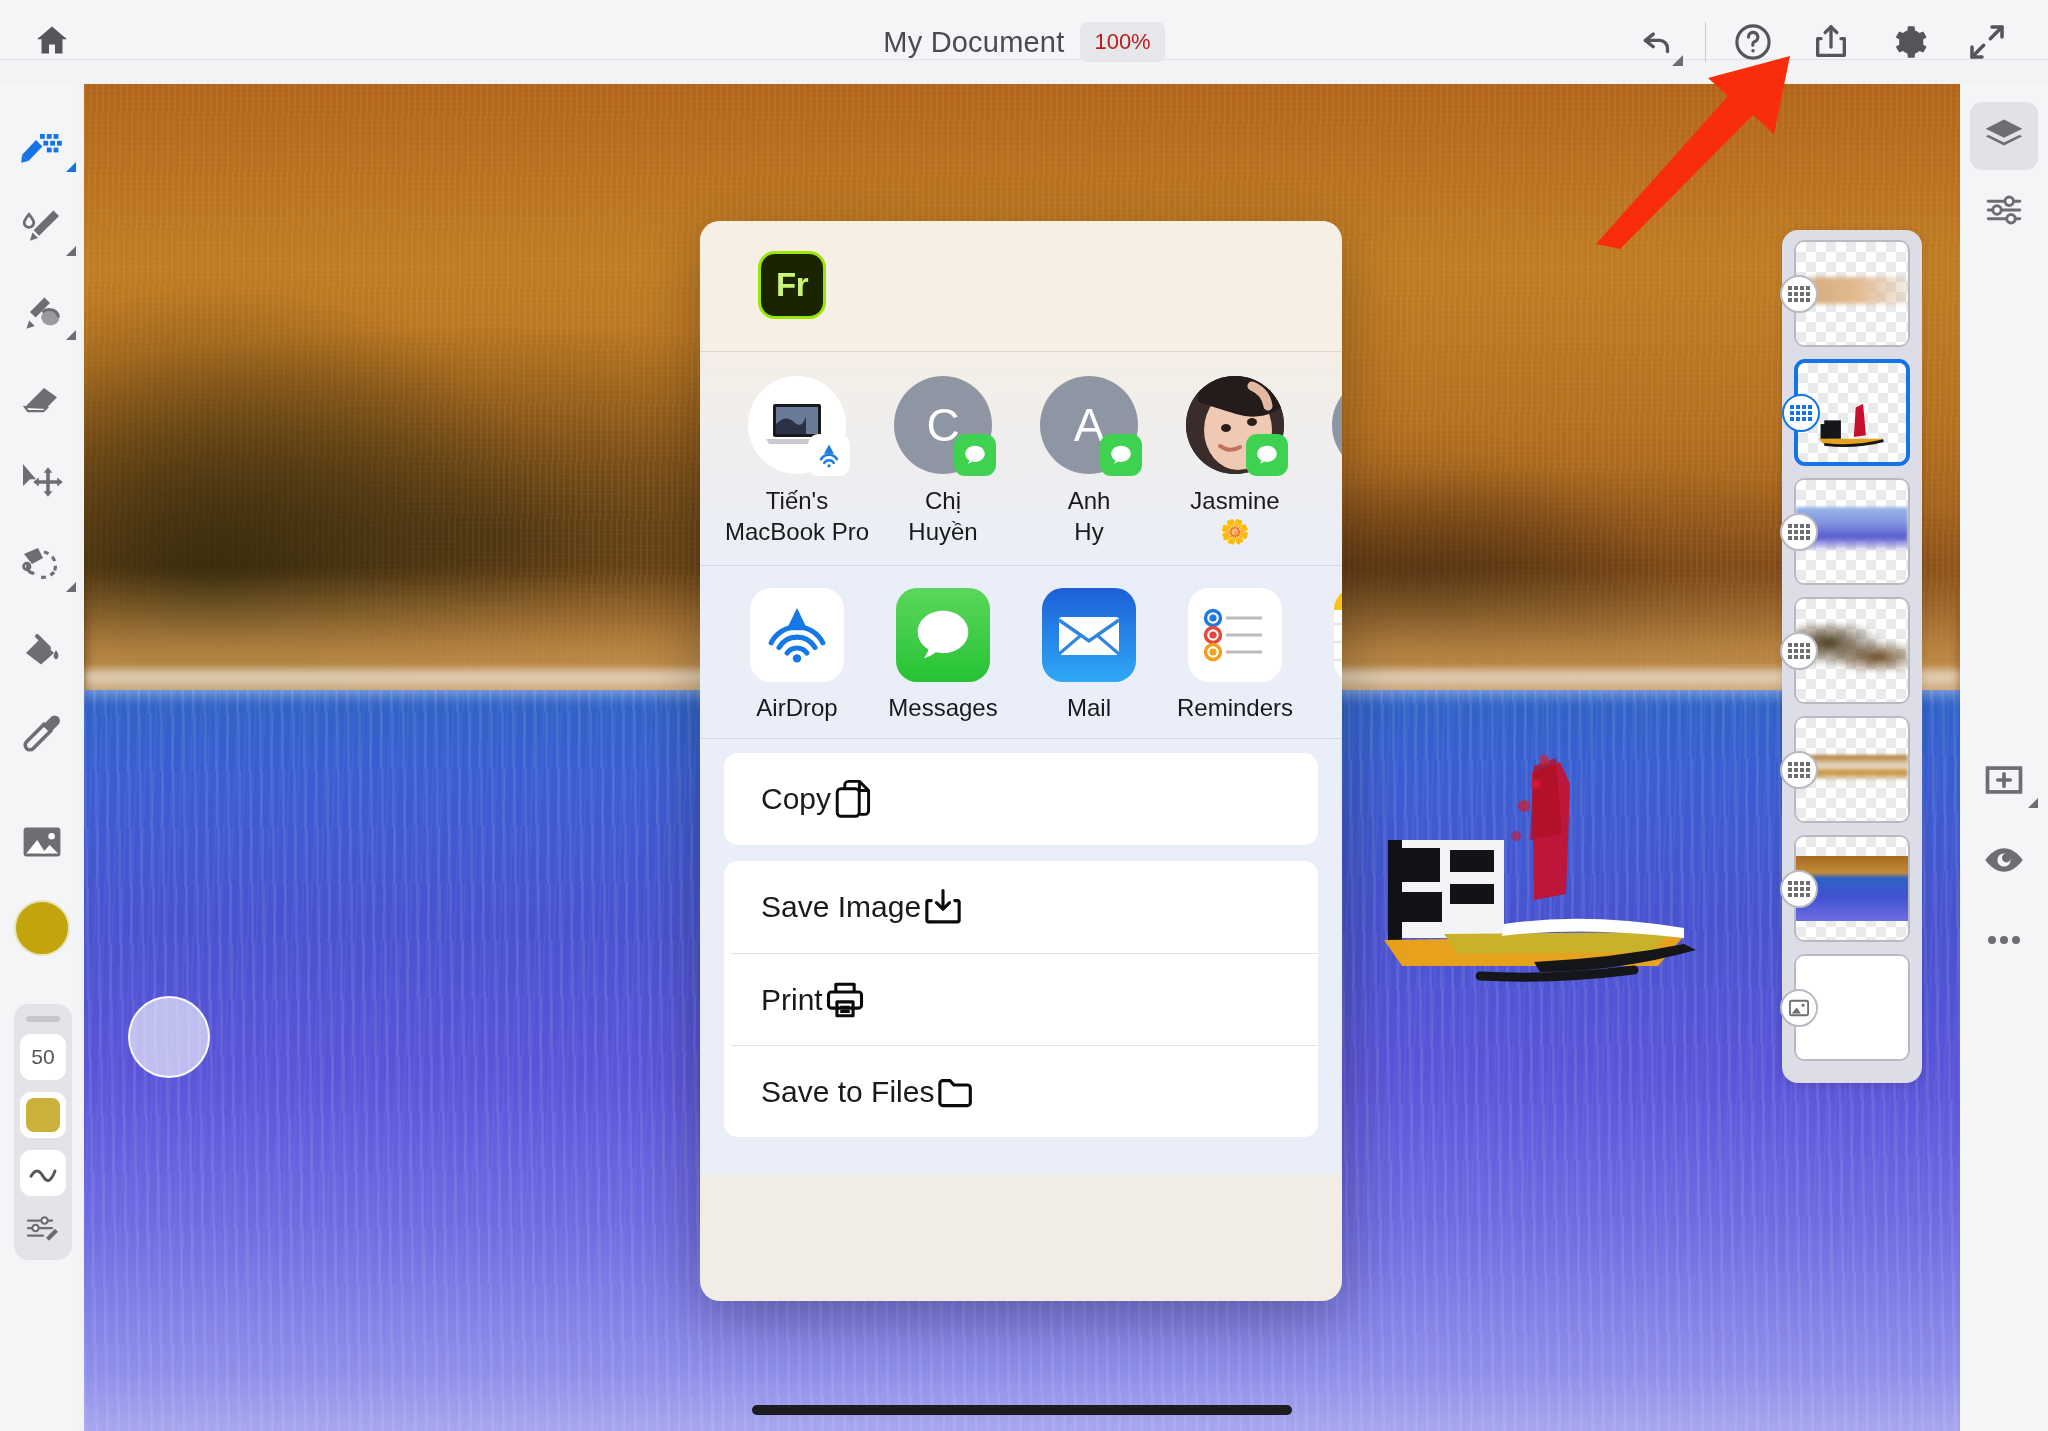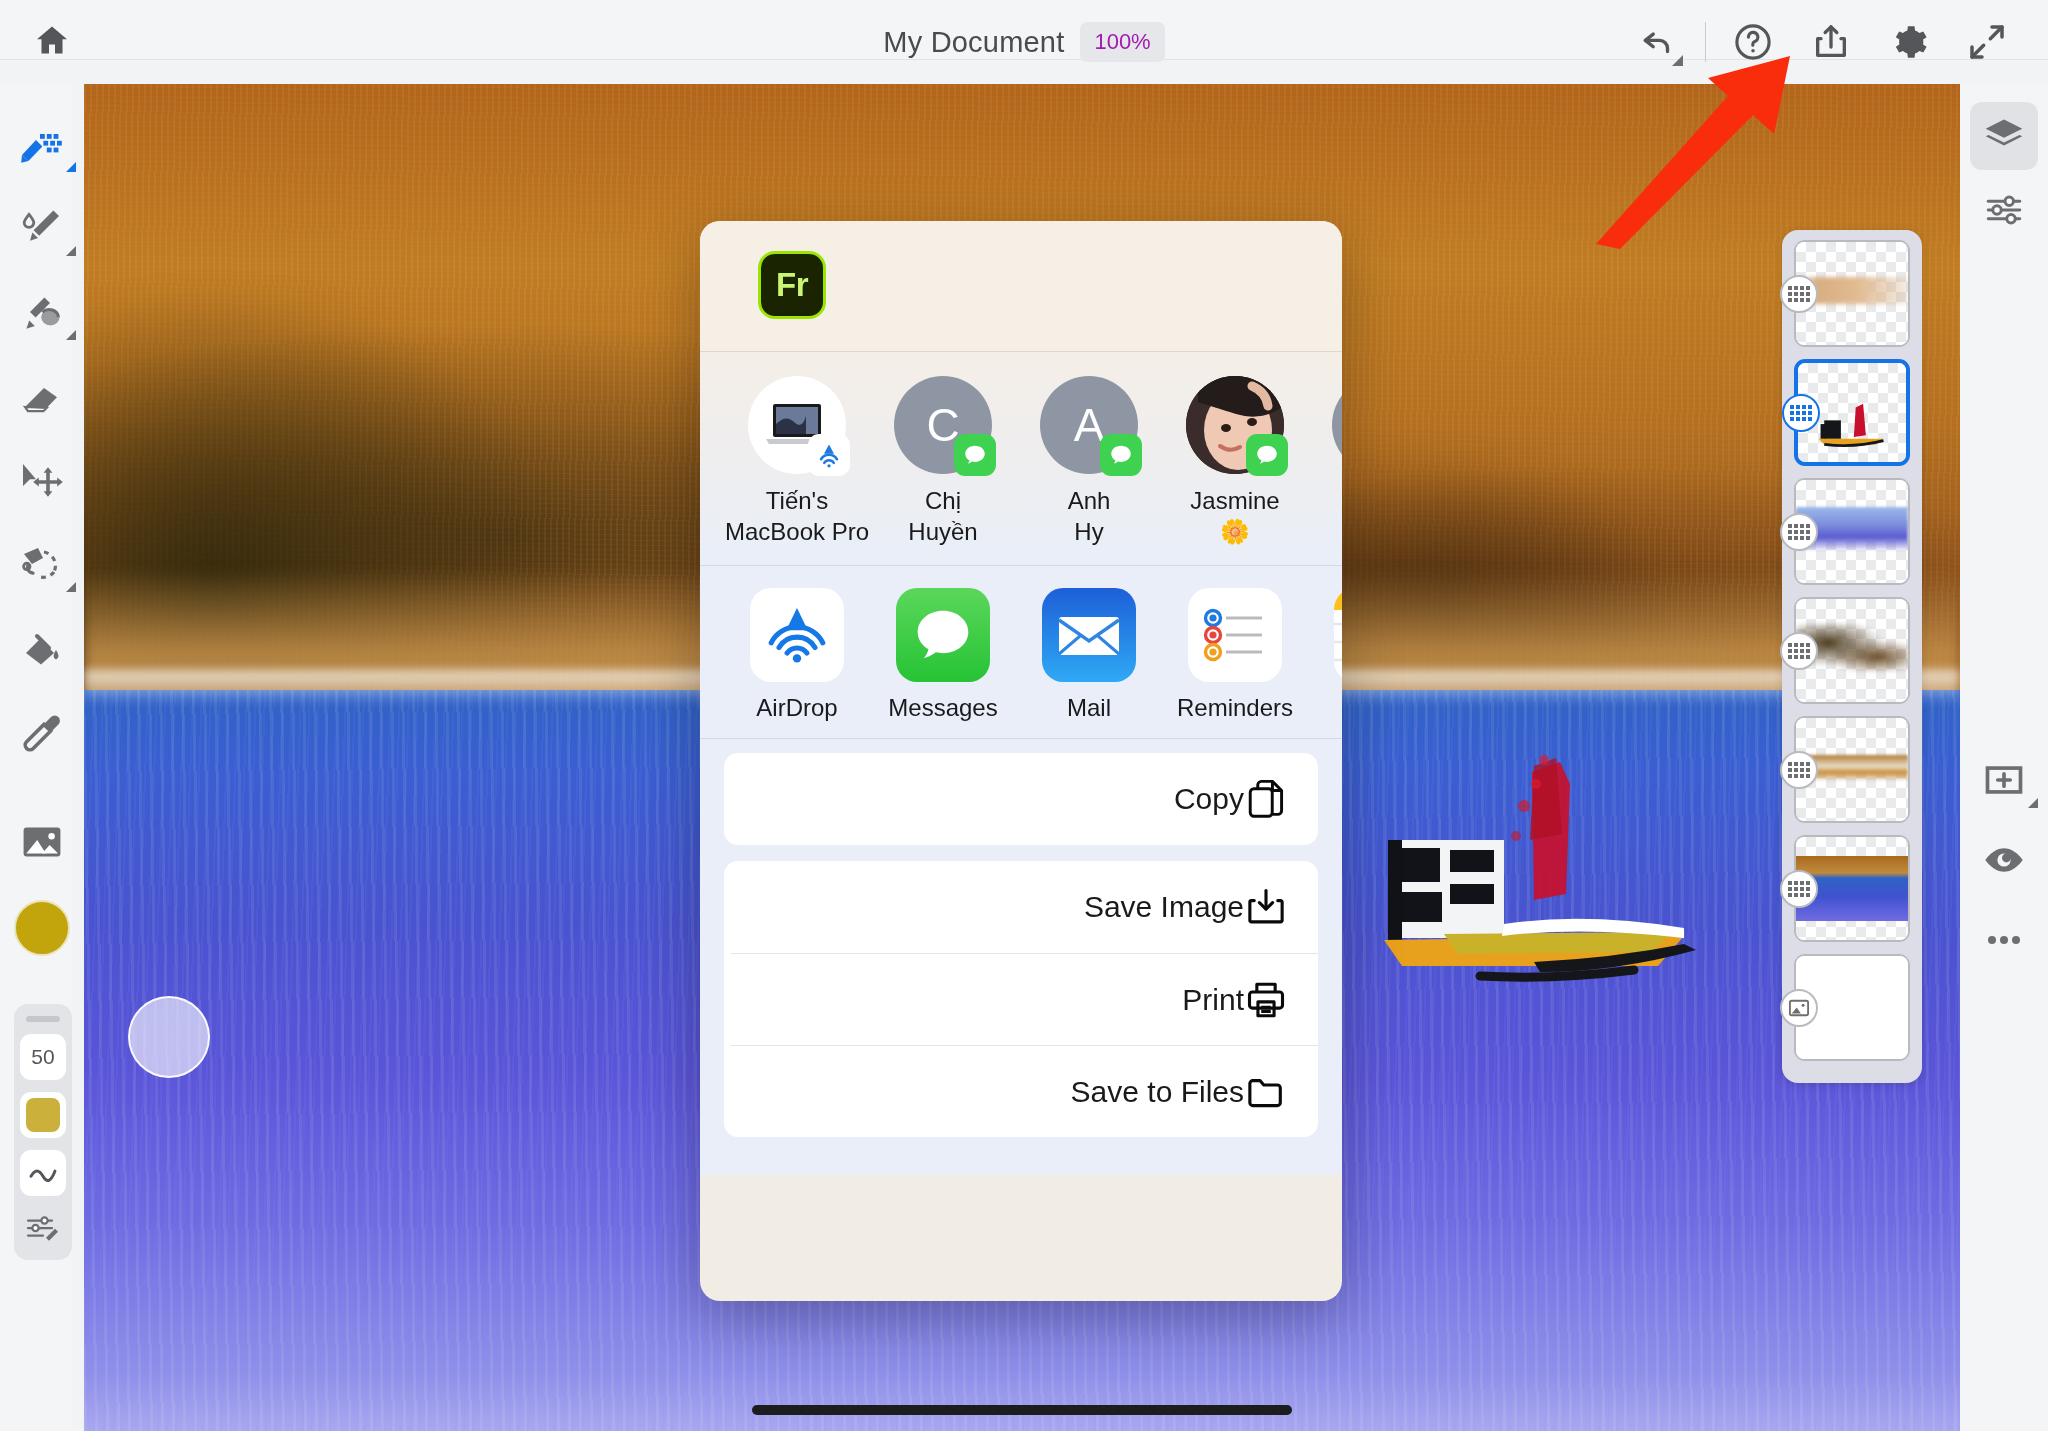--- a/index.html
+++ b/index.html
@@ -14,21 +14,21 @@
   .topbar {
     position: absolute; top: 0; left: 0; width: 2048px; height: 60px;
     background: #f4f5f7; display: flex; align-items: center;
     border-bottom: 1px solid #e2e3e6; z-index: 40;
   }
   .home-btn { position: absolute; left: 20px; top: 8px; width: 64px; height: 64px;
     display: flex; align-items: center; justify-content: center; cursor: pointer; }
   .doc-center { position: absolute; left: 0; width: 2048px; top: 0; height: 84px;
     display: flex; align-items: center; justify-content: center; gap: 16px; }
   .doc-title { font-size: 29px; color: #4a4b4f; letter-spacing: .2px; }
-  .zoom-badge { background: #e6e7ea; color: #a21caf; font-size: 22px;
+  .zoom-badge { background: #e6e7ea; color: #b91c1c; font-size: 22px;
     padding: 7px 14px; border-radius: 7px; }
   .tb-right { position: absolute; right: 22px; top: 0; height: 84px;
     display: flex; align-items: center; gap: 0; }
   .tb-btn { width: 78px; height: 84px; display: flex; align-items: center;
     justify-content: center; cursor: pointer; position: relative; }
   .tb-sep { width: 1px; height: 40px; background: #c9cacd; margin: 0 8px; }
   .corner-tri { position: absolute; right: 14px; bottom: 18px;
     width: 0; height: 0; border-left: 11px solid transparent;
     border-bottom: 11px solid #6d6e72; }
 
@@ -151,21 +151,21 @@
   .cname { font-size: 24px; color: #1a1a1c; line-height: 1.28; }
   .apps { background: #e9eef8; padding: 22px 0 16px 24px; display: flex;
     overflow: hidden; border-bottom: 1px solid #d3d8e2; }
   .app { width: 146px; flex: 0 0 146px; text-align: center; cursor: pointer; }
   .app-icon { width: 94px; height: 94px; border-radius: 21px; margin: 0 auto 12px;
     display: flex; align-items: center; justify-content: center; overflow: hidden; }
   .app-name { font-size: 24px; color: #1a1a1c; }
   .actions { background: #e9eef8; padding: 14px 24px 22px; }
   .act-card { background: #fff; border-radius: 14px; overflow: hidden; margin-bottom: 16px; }
   .act-row { height: 92px; display: flex; align-items: center;
-    justify-content: flex-end; padding: 0 30px; cursor: pointer; margin-left: 7px; }
+    justify-content: flex-start; padding: 0 30px; cursor: pointer; margin-left: 7px; }
   .act-row + .act-row { border-top: 1px solid #e3e4e6; }
   .act-label { font-size: 30px; color: #1a1a1c; }
 
   
   .arrow-anno { position: absolute; left: 1590px; top: 30px; width: 230px; height: 220px;
     z-index: 70; pointer-events: none; }
 </style>
 </head>
 <body>
 

